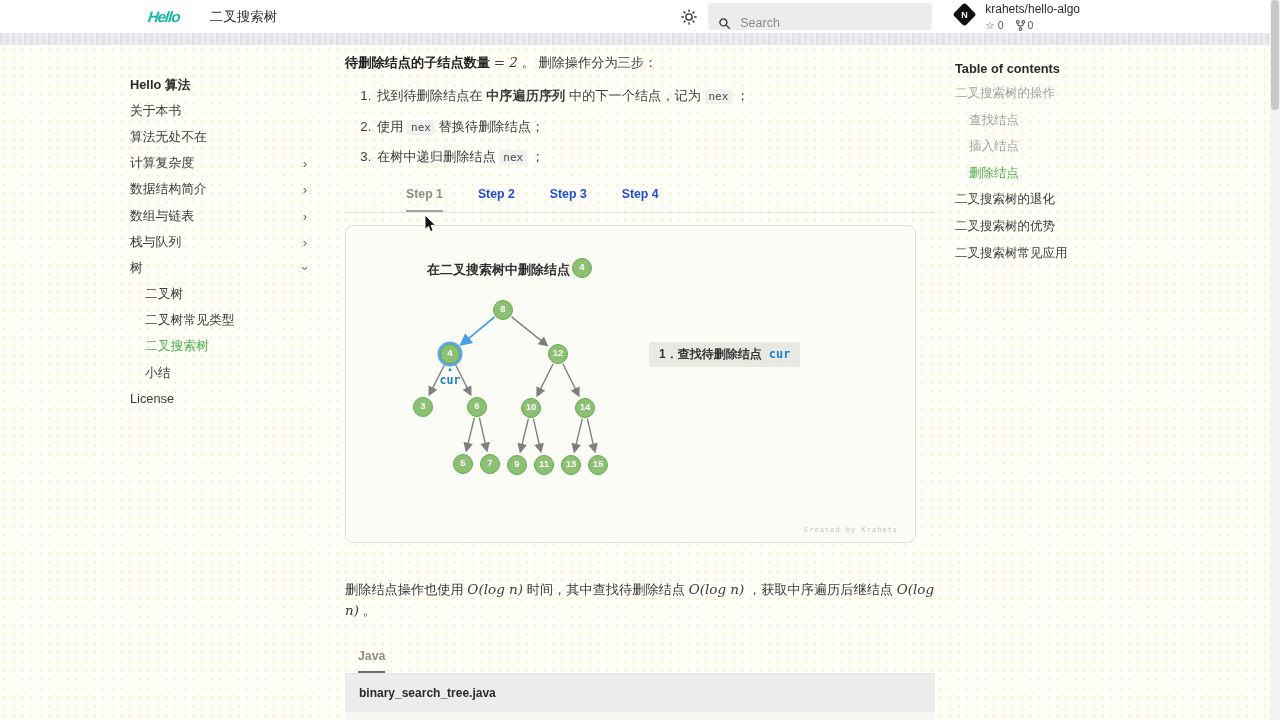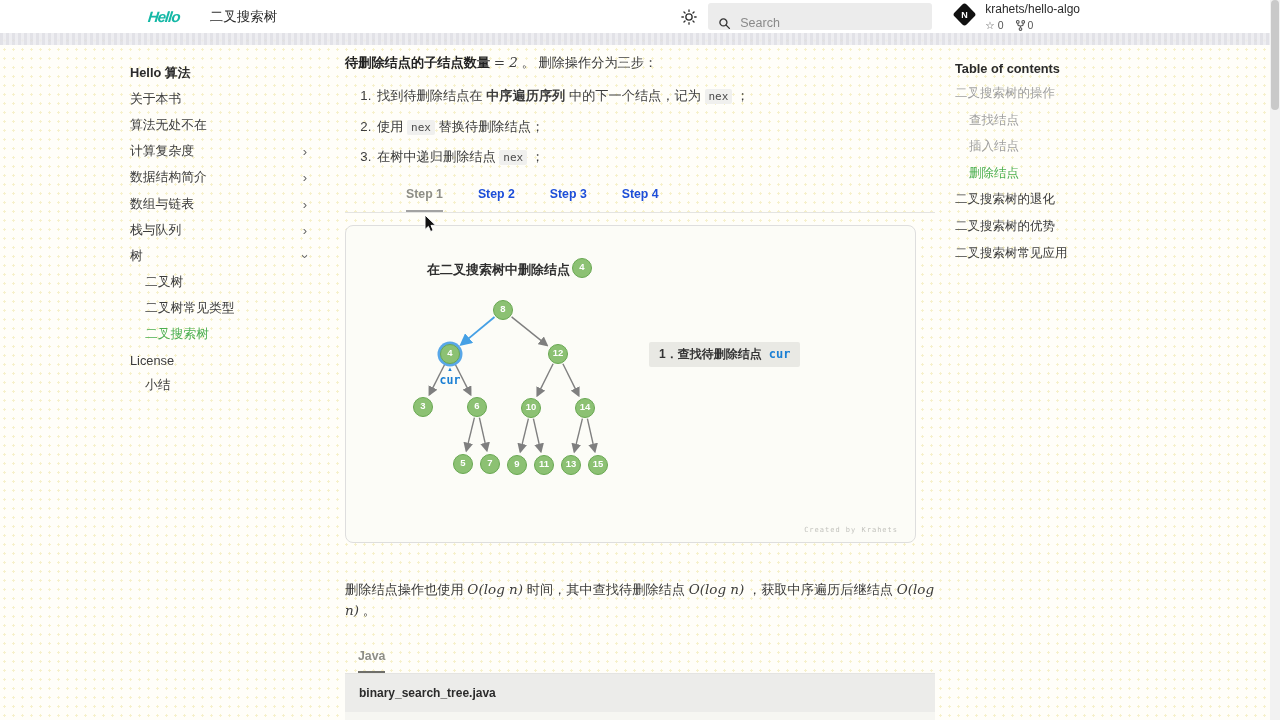--- a/index.html
+++ b/index.html
@@ -52,21 +52,21 @@
   .repo-meta { display:flex; flex-direction:column; }
   .repo-name { font-size:12px; color:#2b2b2b; line-height:15px; }
   .repo-stats { display:flex; gap:12px; font-size:10.5px; color:#555; margin-top:2px; align-items:center; }
   .repo-stats .stat { display:flex; align-items:center; gap:3px; }
 
   
   .scrollbar { position:absolute; right:0; top:0; width:10px; height:720px; background:#f2f2f2; z-index:30; }
   .scrollbar .thumb { position:absolute; top:0; left:1px; width:8px; height:110px; background:#c9c9c9; border-radius:4px; }
 
   
-  .sidebar { position:absolute; left:130px; top:60px; width:195px; font-size:12.8px; }
+  .sidebar { position:absolute; left:130px; top:72px; width:195px; font-size:12.8px; }
   .side-item { display:flex; align-items:center; justify-content:space-between; padding:4.6px 0; cursor:pointer; color:#3c3c3c; }
   .side-item.bold { font-weight:bold; color:#2b2b2b; }
   .side-item.indent { padding-left:15px; }
   .side-item.active { color:#4caf50; }
   .chev { color:#666; font-size:13px; margin-right:18px; line-height:1; }
   .chev.down { display:inline-block; transform:rotate(90deg); }
 
   
   .toc { position:absolute; left:955px; top:56px; width:195px; font-size:12.5px; }
   .toc-title { font-weight:bold; color:#2b2b2b; padding:4.6px 0; font-size:12.8px; }
@@ -221,25 +221,25 @@
     </div>
   <div class="side-item indent">
       <span>二叉树</span>
     </div>
   <div class="side-item indent">
       <span>二叉树常见类型</span>
     </div>
   <div class="side-item indent active">
       <span>二叉搜索树</span>
     </div>
-  <div class="side-item">
-      <span>License</span>
-    </div>
   <div class="side-item indent">
       <span>小结</span>
+    </div>
+  <div class="side-item">
+      <span>License</span>
     </div>
 </nav>
 
 <nav class="toc">
   <div class="toc-title">Table of contents</div>
   <div class="toc-item visited">二叉搜索树的操作</div>
   <div class="toc-item lv2 visited">查找结点</div>
   <div class="toc-item lv2 visited">插入结点</div>
   <div class="toc-item lv2 active">删除结点</div>
   <div class="toc-item">二叉搜索树的退化</div>

